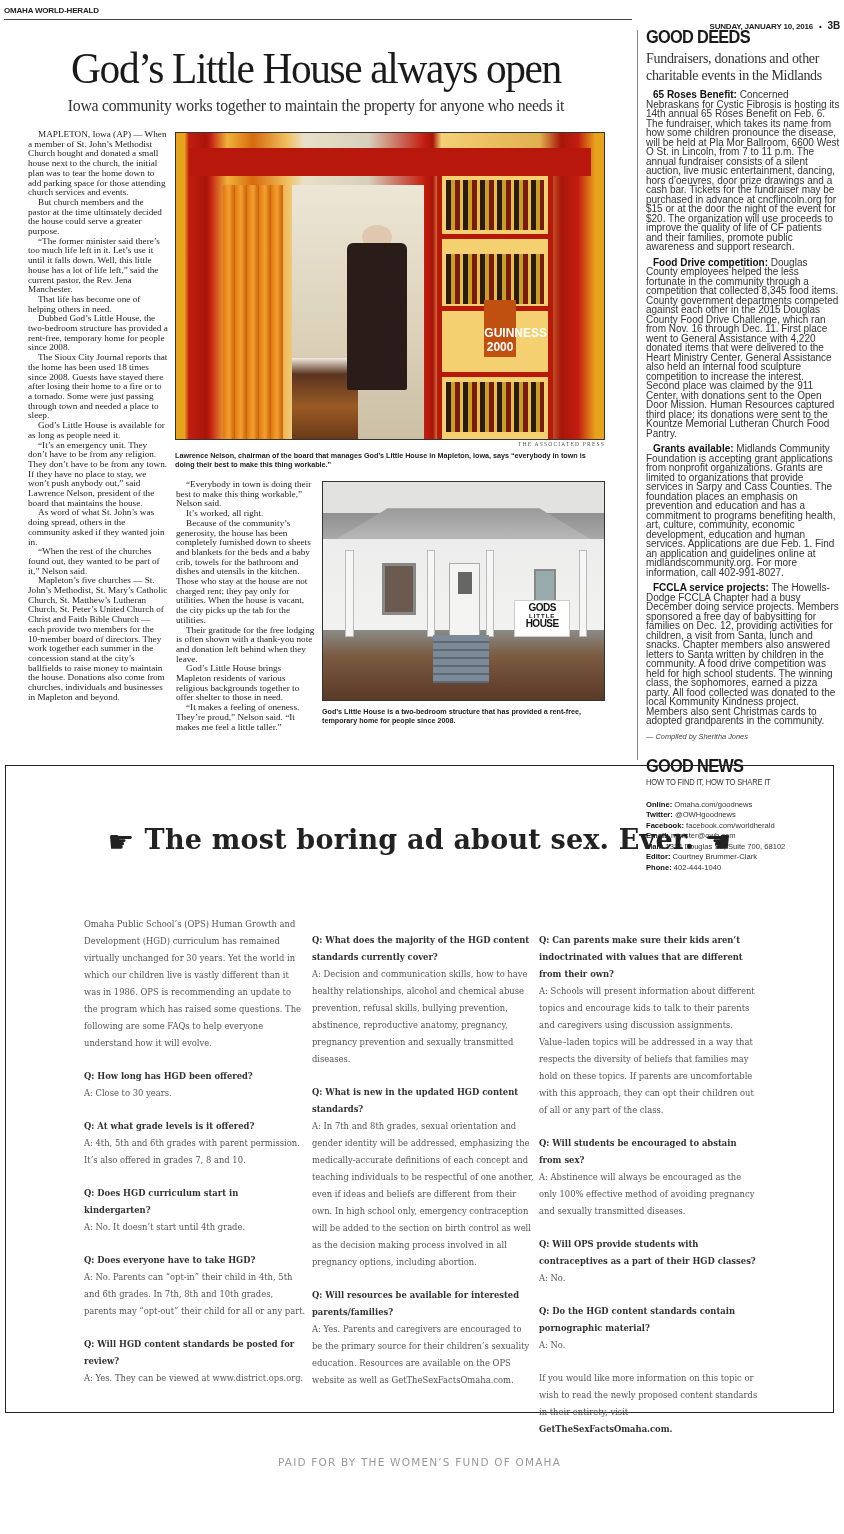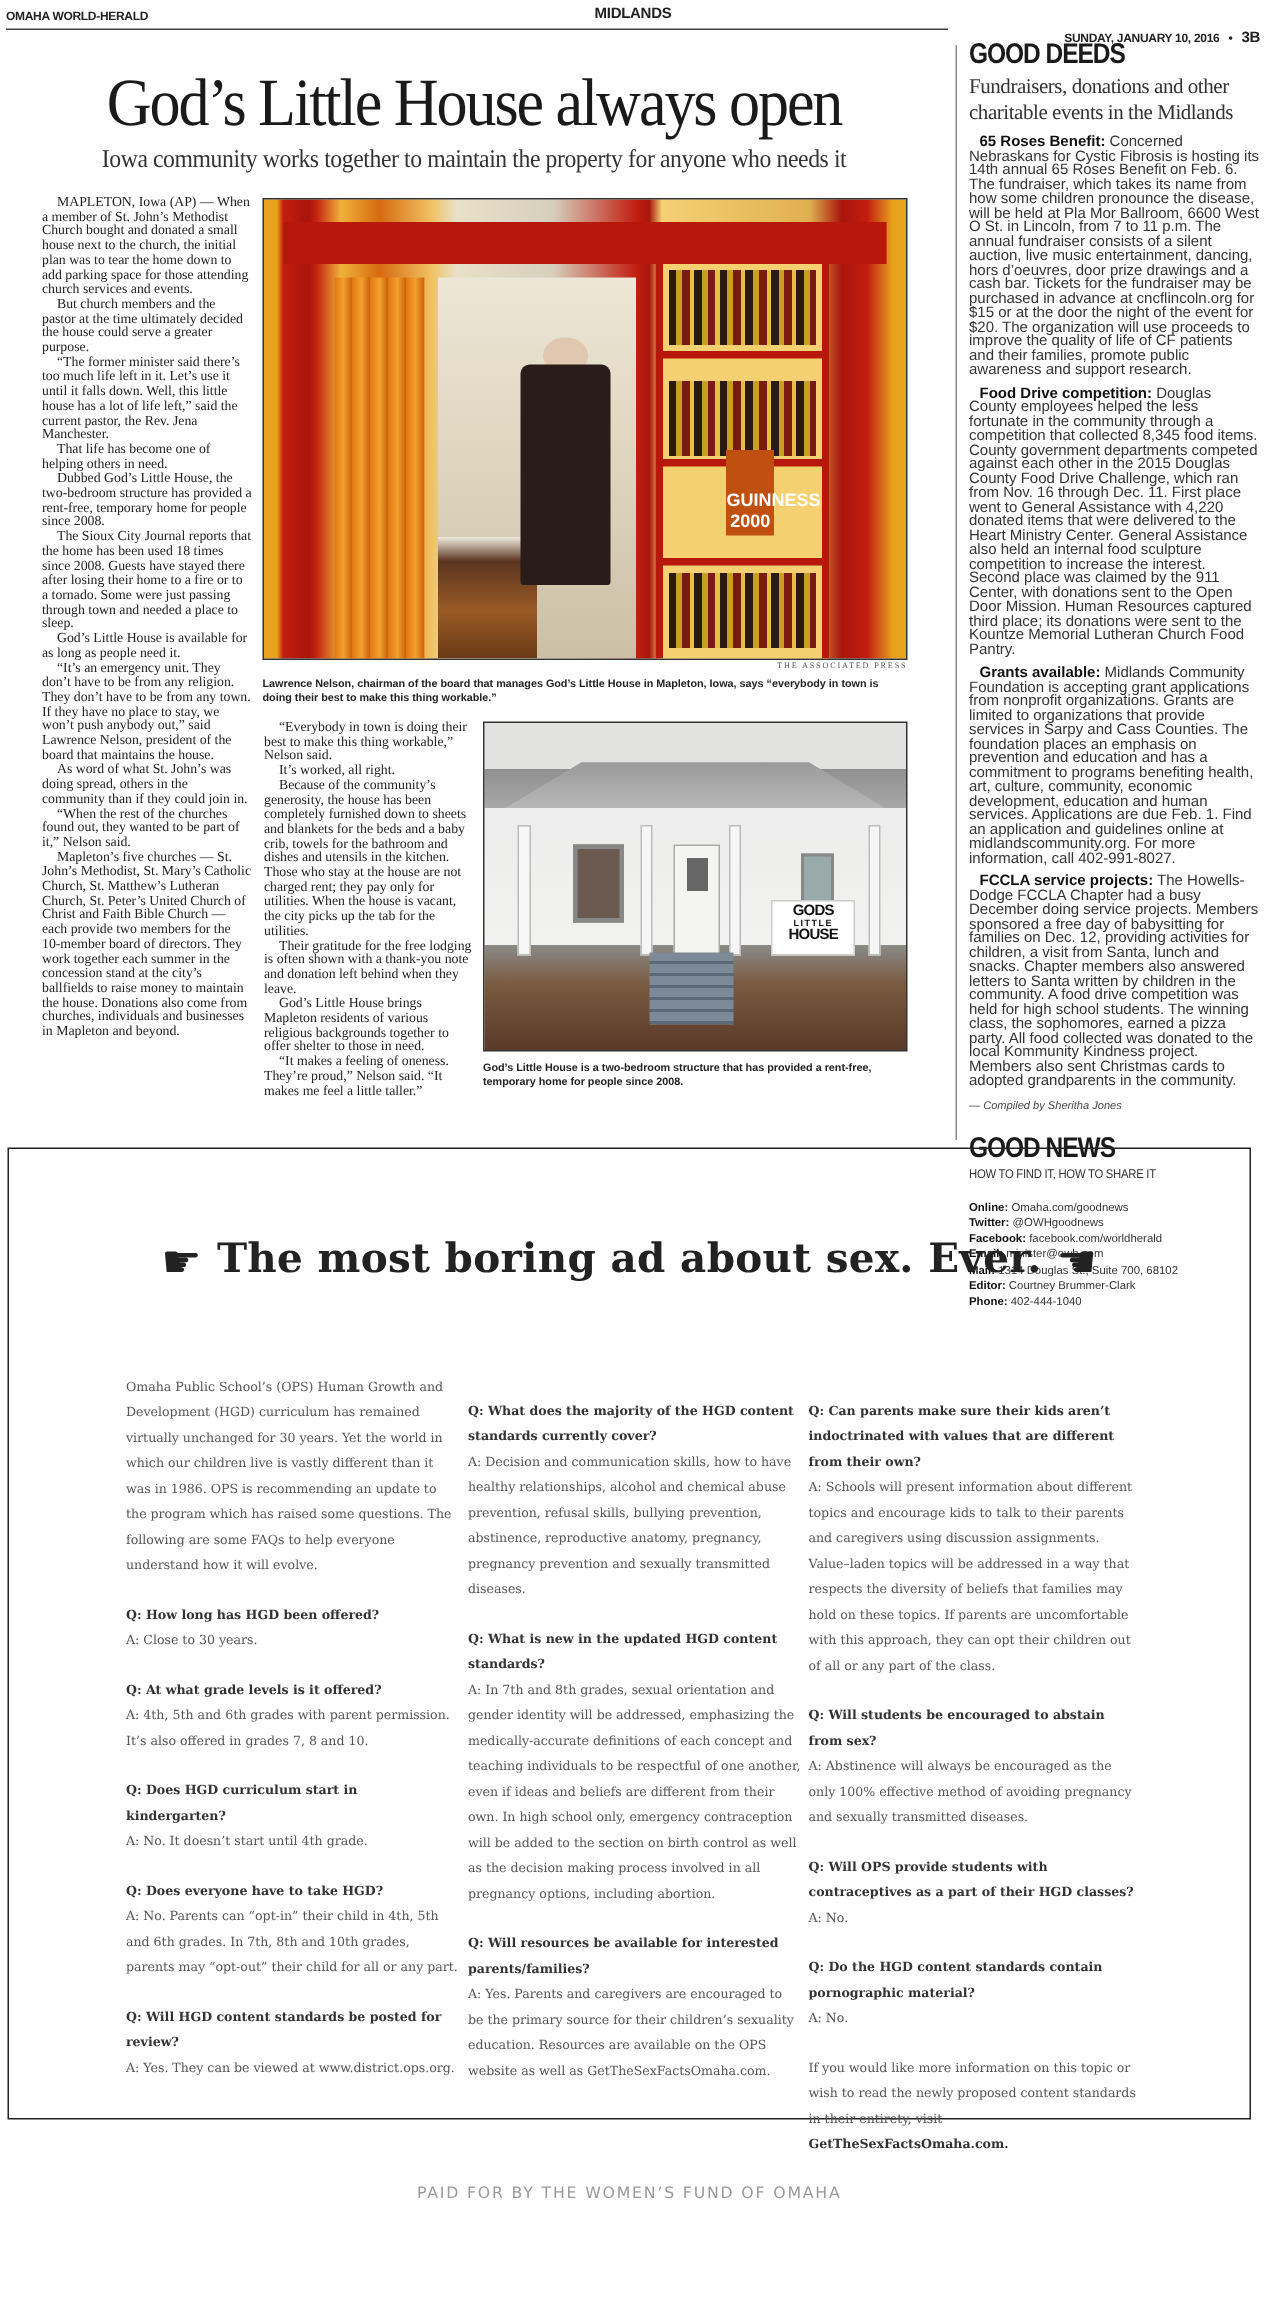--- a/index.html
+++ b/index.html
@@ -83,42 +83,41 @@
   .ad-c1 { left: 78px; }
   .ad-c2 { left: 306px; }
   .ad-c3 { left: 533px; }
   .paidfor { position: absolute; left: 0; right: 0; top: 690px; text-align: center; font-family: "DejaVu Sans", sans-serif; font-size: 10.5px; letter-spacing: 1.2px; color: #999; }
 </style>
 </head>
 <body>
 
 <div class="masthead">
   <span class="left">OMAHA WORLD-HERALD</span>
-  <span class="center">MIDLANDS</span>
   <span class="right">
     <span>SUNDAY, JANUARY 10, 2016</span>
     <span style="margin-left:4px">•</span>
     <span class="page">3B</span>
   </span>
 </div>
 <div class="rule-top"></div>
 
 <div class="headline">God’s Little House always open</div>
 <div class="subhead">Iowa community works together to maintain the property for anyone who needs it</div>
 
 <div class="col col1">
   <p>MAPLETON, Iowa (AP) — When a member of St. John’s Methodist Church bought and donated a small house next to the church, the initial plan was to tear the home down to add parking space for those attending church services and events.</p>
   <p>But church members and the pastor at the time ultimately decided the house could serve a greater purpose.</p>
   <p>“The former minister said there’s too much life left in it. Let’s use it until it falls down. Well, this little house has a lot of life left,” said the current pastor, the Rev. Jena Manchester.</p>
   <p>That life has become one of helping others in need.</p>
   <p>Dubbed God’s Little House, the two-bedroom structure has provided a rent-free, temporary home for people since 2008.</p>
   <p>The Sioux City Journal reports that the home has been used 18 times since 2008. Guests have stayed there after losing their home to a fire or to a tornado. Some were just passing through town and needed a place to sleep.</p>
   <p>God’s Little House is available for as long as people need it.</p>
   <p>“It’s an emergency unit. They don’t have to be from any religion. They don’t have to be from any town. If they have no place to stay, we won’t push anybody out,” said Lawrence Nelson, president of the board that maintains the house.</p>
-  <p>As word of what St. John’s was doing spread, others in the community than if they could join in.</p>
+  <p>As word of what St. John’s was doing spread, others in the community asked if they wanted join in.</p>
   <p>“When the rest of the churches found out, they wanted to be part of it,” Nelson said.</p>
   <p>Mapleton’s five churches — St. John’s Methodist, St. Mary’s Catholic Church, St. Matthew’s Lutheran Church, St. Peter’s United Church of Christ and Faith Bible Church — each provide two members for the 10-member board of directors. They work together each summer in the concession stand at the city’s ballfields to raise money to maintain the house. Donations also come from churches, individuals and businesses in Mapleton and beyond.</p>
 </div>
 
 <div class="photo1">
   <div class="topbeam"></div>
   <div class="room">
     <div class="window"></div>
     <div class="bed"></div>
   </div>

